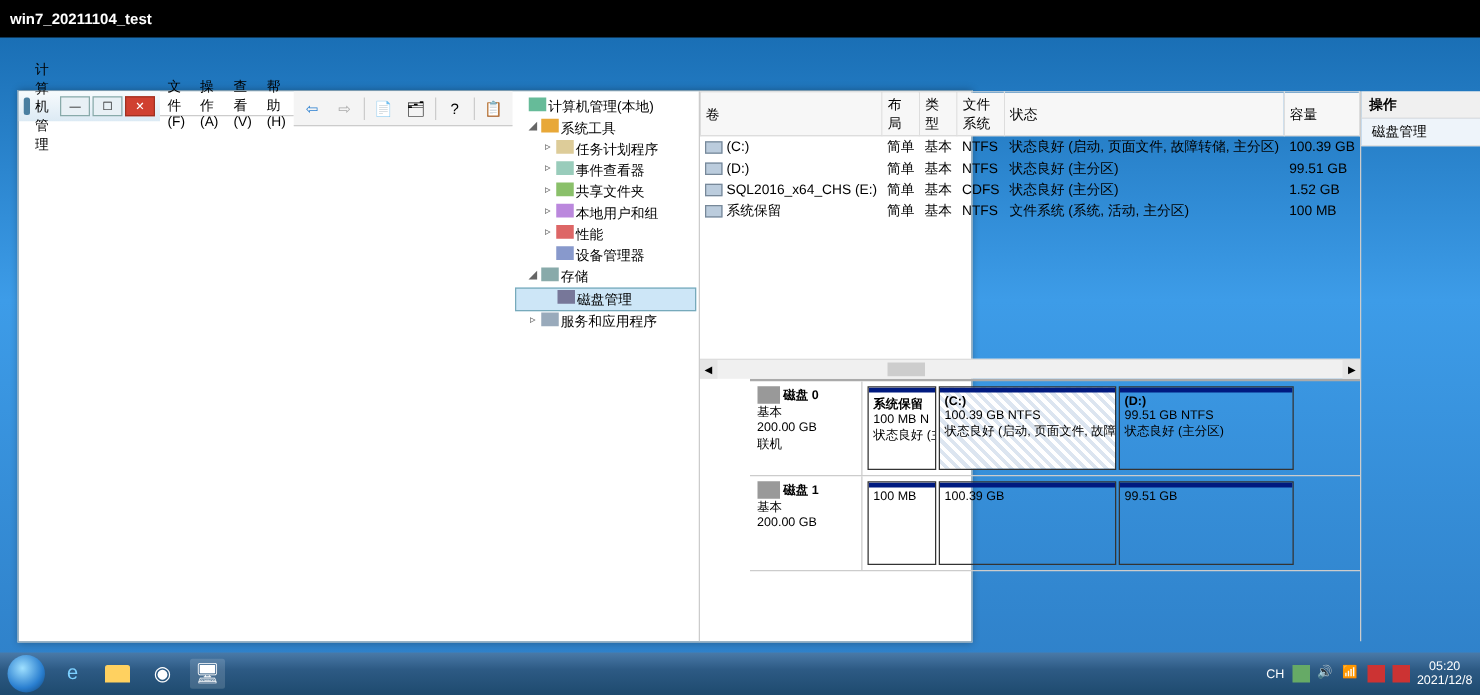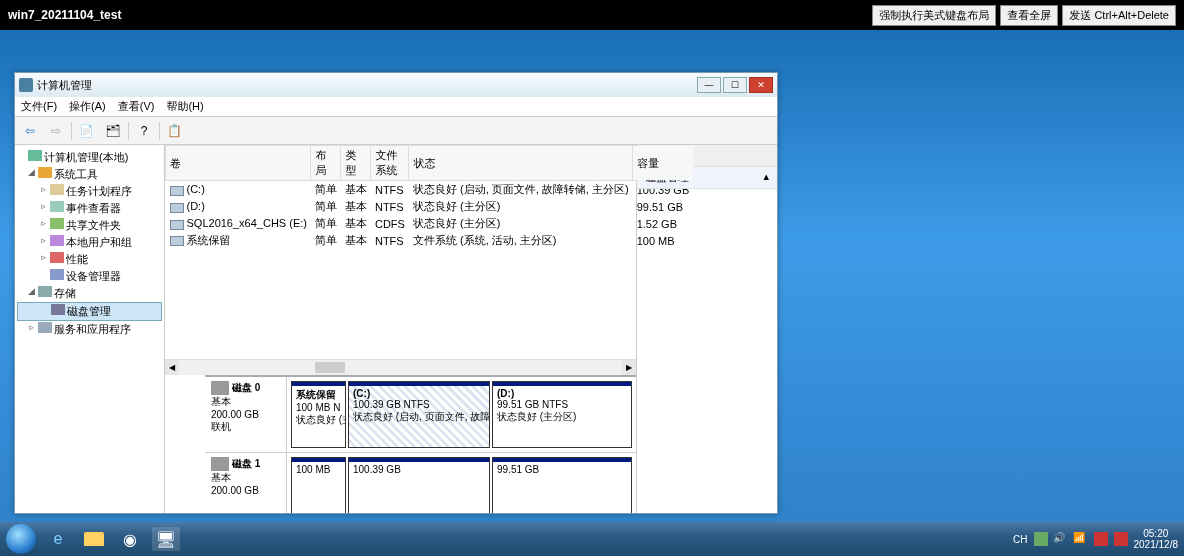--- a/index.html
+++ b/index.html
@@ -1,21 +1,21 @@
 <!DOCTYPE html>
 <html><head>
 <meta charset="utf-8">
 <style>
 * { margin:0; padding:0; box-sizing:border-box; font-family: "Segoe UI", Tahoma, Arial, sans-serif; }
 body { width:1184px; height:556px; background:#000; overflow:hidden; position:relative; }
 .topbar { height:30px; display:flex; align-items:center; justify-content:space-between; padding:0 8px; color:#fff; background:#000; font-size:12px; font-weight:bold; }
 .topbar .btns { display:flex; gap:4px; }
 .topbar .btns button { font-size:11px; padding:2px 6px; background:#f0f0f0; border:1px solid #888; cursor:pointer; }
 .desktop { position:absolute; top:30px; left:0; right:0; bottom:0; background:linear-gradient(to bottom,#1a6fb5,#3d9ce8 40%,#2e7fc7); }
-.window { position:absolute; left:14px; top:42px; width:764px; height:442px; background:#fff; border:1px solid #7a9ab0; box-shadow:0 0 6px rgba(0,0,0,.3); display:flex; flex-direction:column; }
+.window { position:absolute; left:14px; top:42px; width:764px; height:442px; background:#fff; border:1px solid #7a9ab0; box-shadow:0 0 6px rgba(0,0,0,.3); display:flex; flex-direction:row; }
 .titlebar { height:24px; background:linear-gradient(#f7fbfd,#dceaf4); display:flex; align-items:center; justify-content:space-between; padding:0 4px; font-size:11px; }
 .titlebar .t-left { display:flex; align-items:center; gap:4px; }
 .titlebar .t-left .ico { width:14px; height:14px; background:#4a7fa0; border-radius:2px; }
 .titlebtns { display:flex; gap:2px; }
 .titlebtns div { width:24px; height:16px; border:1px solid #8aa; background:#e8f0f5; display:flex; align-items:center; justify-content:center; font-size:9px; cursor:pointer; }
 .titlebtns .close { background:#d04030; color:#fff; border-color:#a03020; }
 .menubar { height:20px; display:flex; align-items:center; gap:12px; padding:0 6px; font-size:11px; border-bottom:1px solid #ccc; }
 .toolbar { height:28px; display:flex; align-items:center; gap:4px; padding:0 4px; border-bottom:1px solid #ccc; background:#f4f4f4; }
 .toolbar .tbtn { width:22px; height:22px; display:flex; align-items:center; justify-content:center; border:1px solid transparent; cursor:pointer; font-size:12px; }
 .toolbar .sep { width:1px; height:18px; background:#ccc; }
@@ -58,25 +58,20 @@
 .tb-folder { width:20px; height:14px; background:#ffd160; border-radius:2px 2px 0 0; }
 .tray { display:flex; align-items:center; gap:6px; color:#fff; font-size:10px; }
 .tray .ti { width:14px; height:14px; }
 .clock { text-align:center; line-height:11px; }
 </style>
 </head>
 <body>
 
 <div class="topbar">
   <span>win7_20211104_test</span>
-  <div class="btns">
-    <button>强制执行美式键盘布局</button>
-    <button>查看全屏</button>
-    <button>发送 Ctrl+Alt+Delete</button>
-  </div>
 </div>
 
 <div class="desktop">
   <div class="window">
     <div class="titlebar">
       <div class="t-left">
         <span class="ico"></span>
         <span>计算机管理</span>
       </div>
       <div class="titlebtns">

